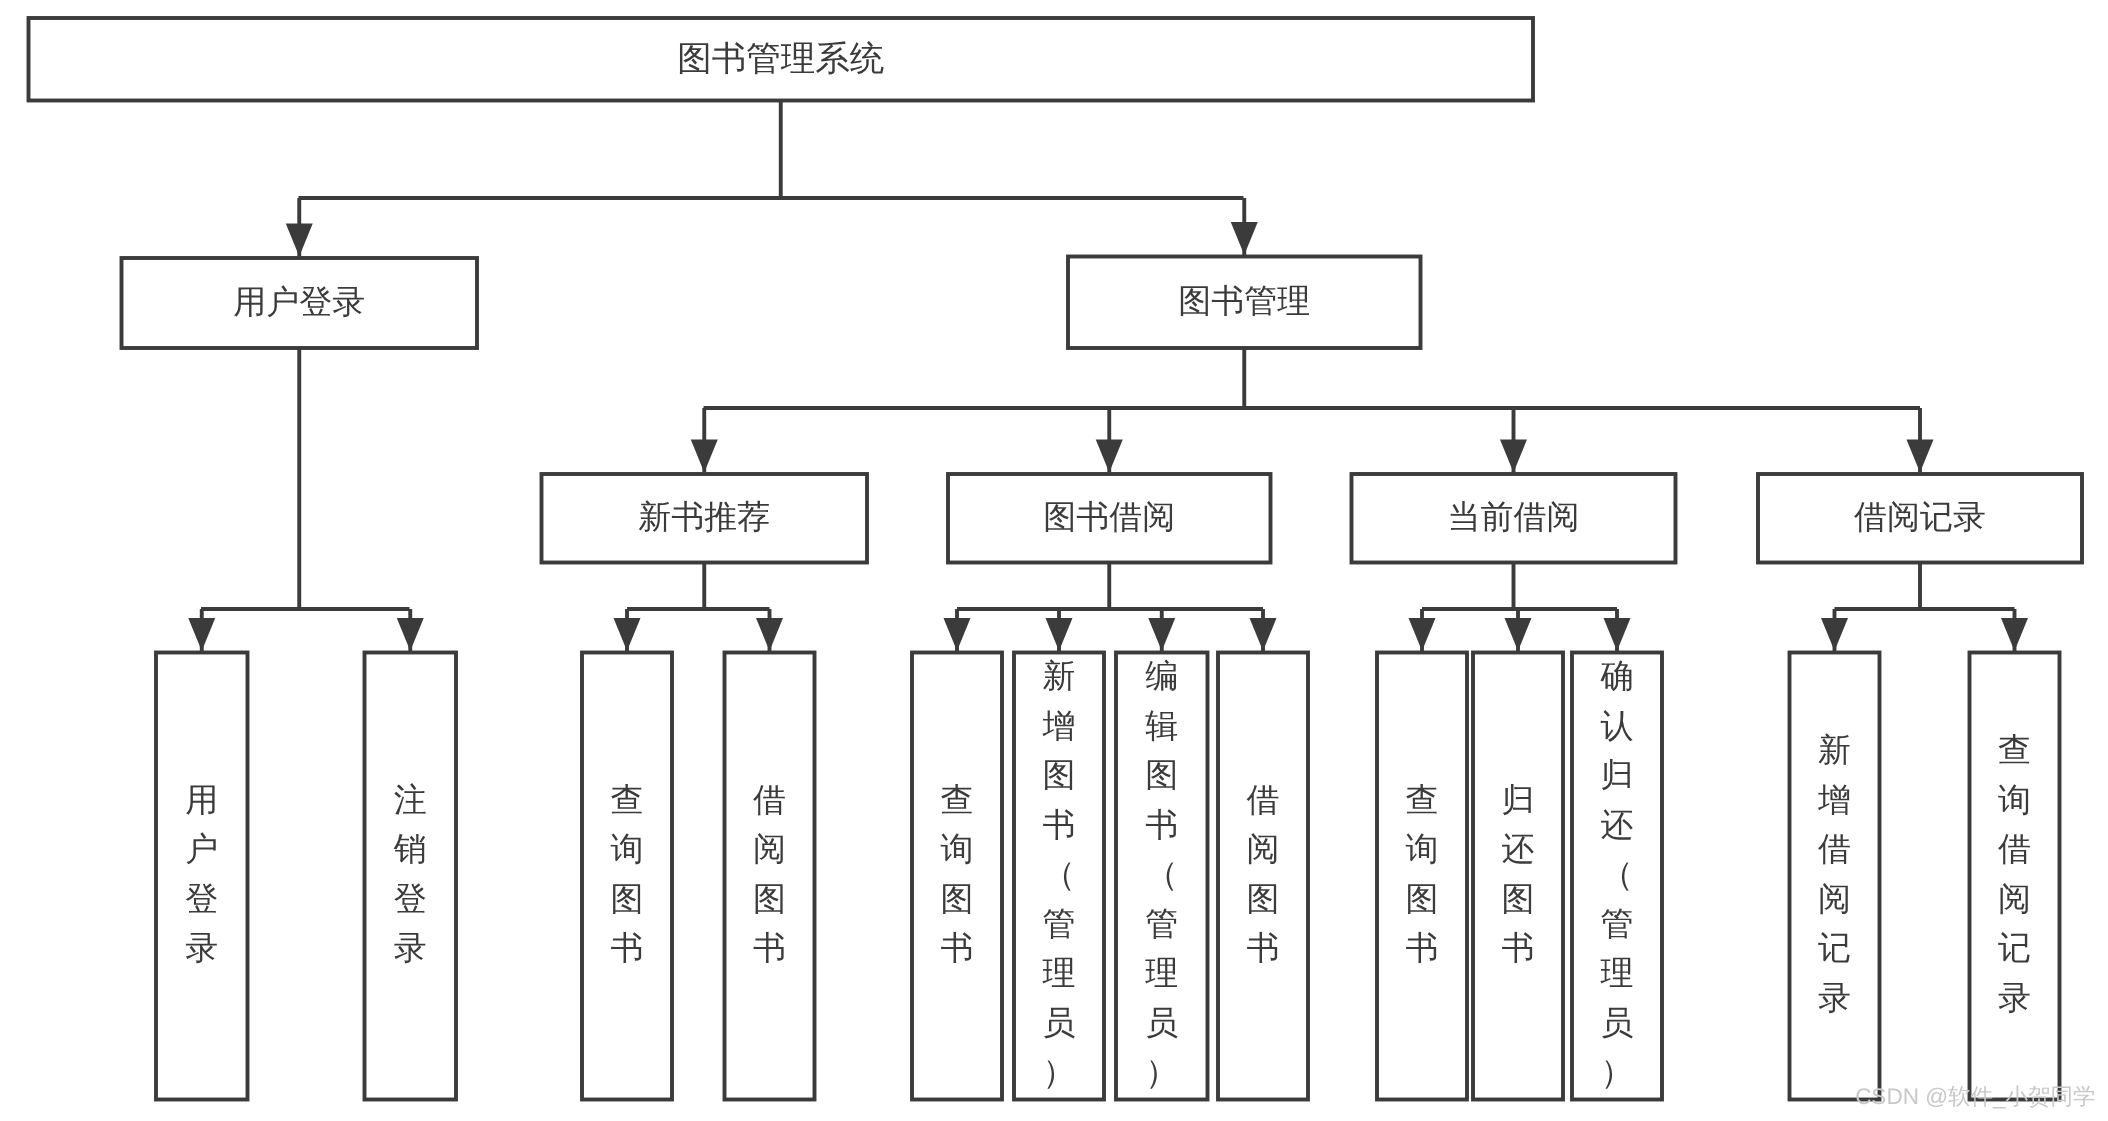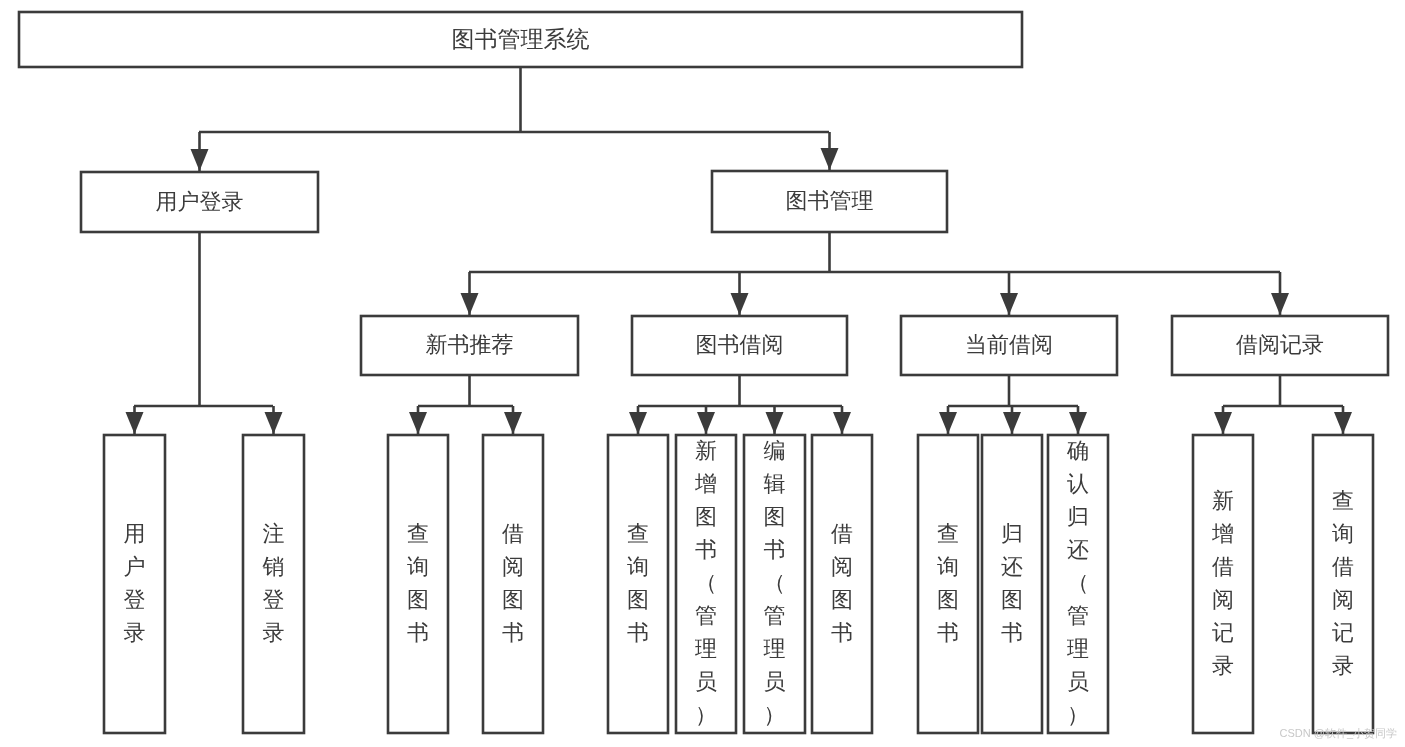--- a/index.html
+++ b/index.html
@@ -15,21 +15,21 @@
   .node-label{
     font-family:"Liberation Sans","DejaVu Sans",sans-serif;
     fill:#3b3b3b;font-size:22px;text-anchor:middle;dominant-baseline:middle;
   }
   .node-label.title{font-size:23px;}
   .connector{stroke:#3b3b3b;stroke-width:2.6;fill:none;}
   .arrow-head{fill:#3b3b3b;stroke:none;}
   .watermark{
     position:absolute;right:8px;bottom:6px;
     font-family:"Liberation Sans","DejaVu Sans",sans-serif;
-    font-size:11px;color:#c8c8c8;white-space:nowrap;user-select:none;
+    font-size:15px;color:#c8c8c8;white-space:nowrap;user-select:none;
   }
 </style>
 </head>
 <body>
 
 <div id="diagram-root">
   <svg id="chart-svg" viewBox="0 0 1405 747" xmlns="http://www.w3.org/2000/svg">
     <g id="connector-layer">
         <g>
           <line class="connector" x1="520.5" y1="67" x2="520.5" y2="132"></line>

